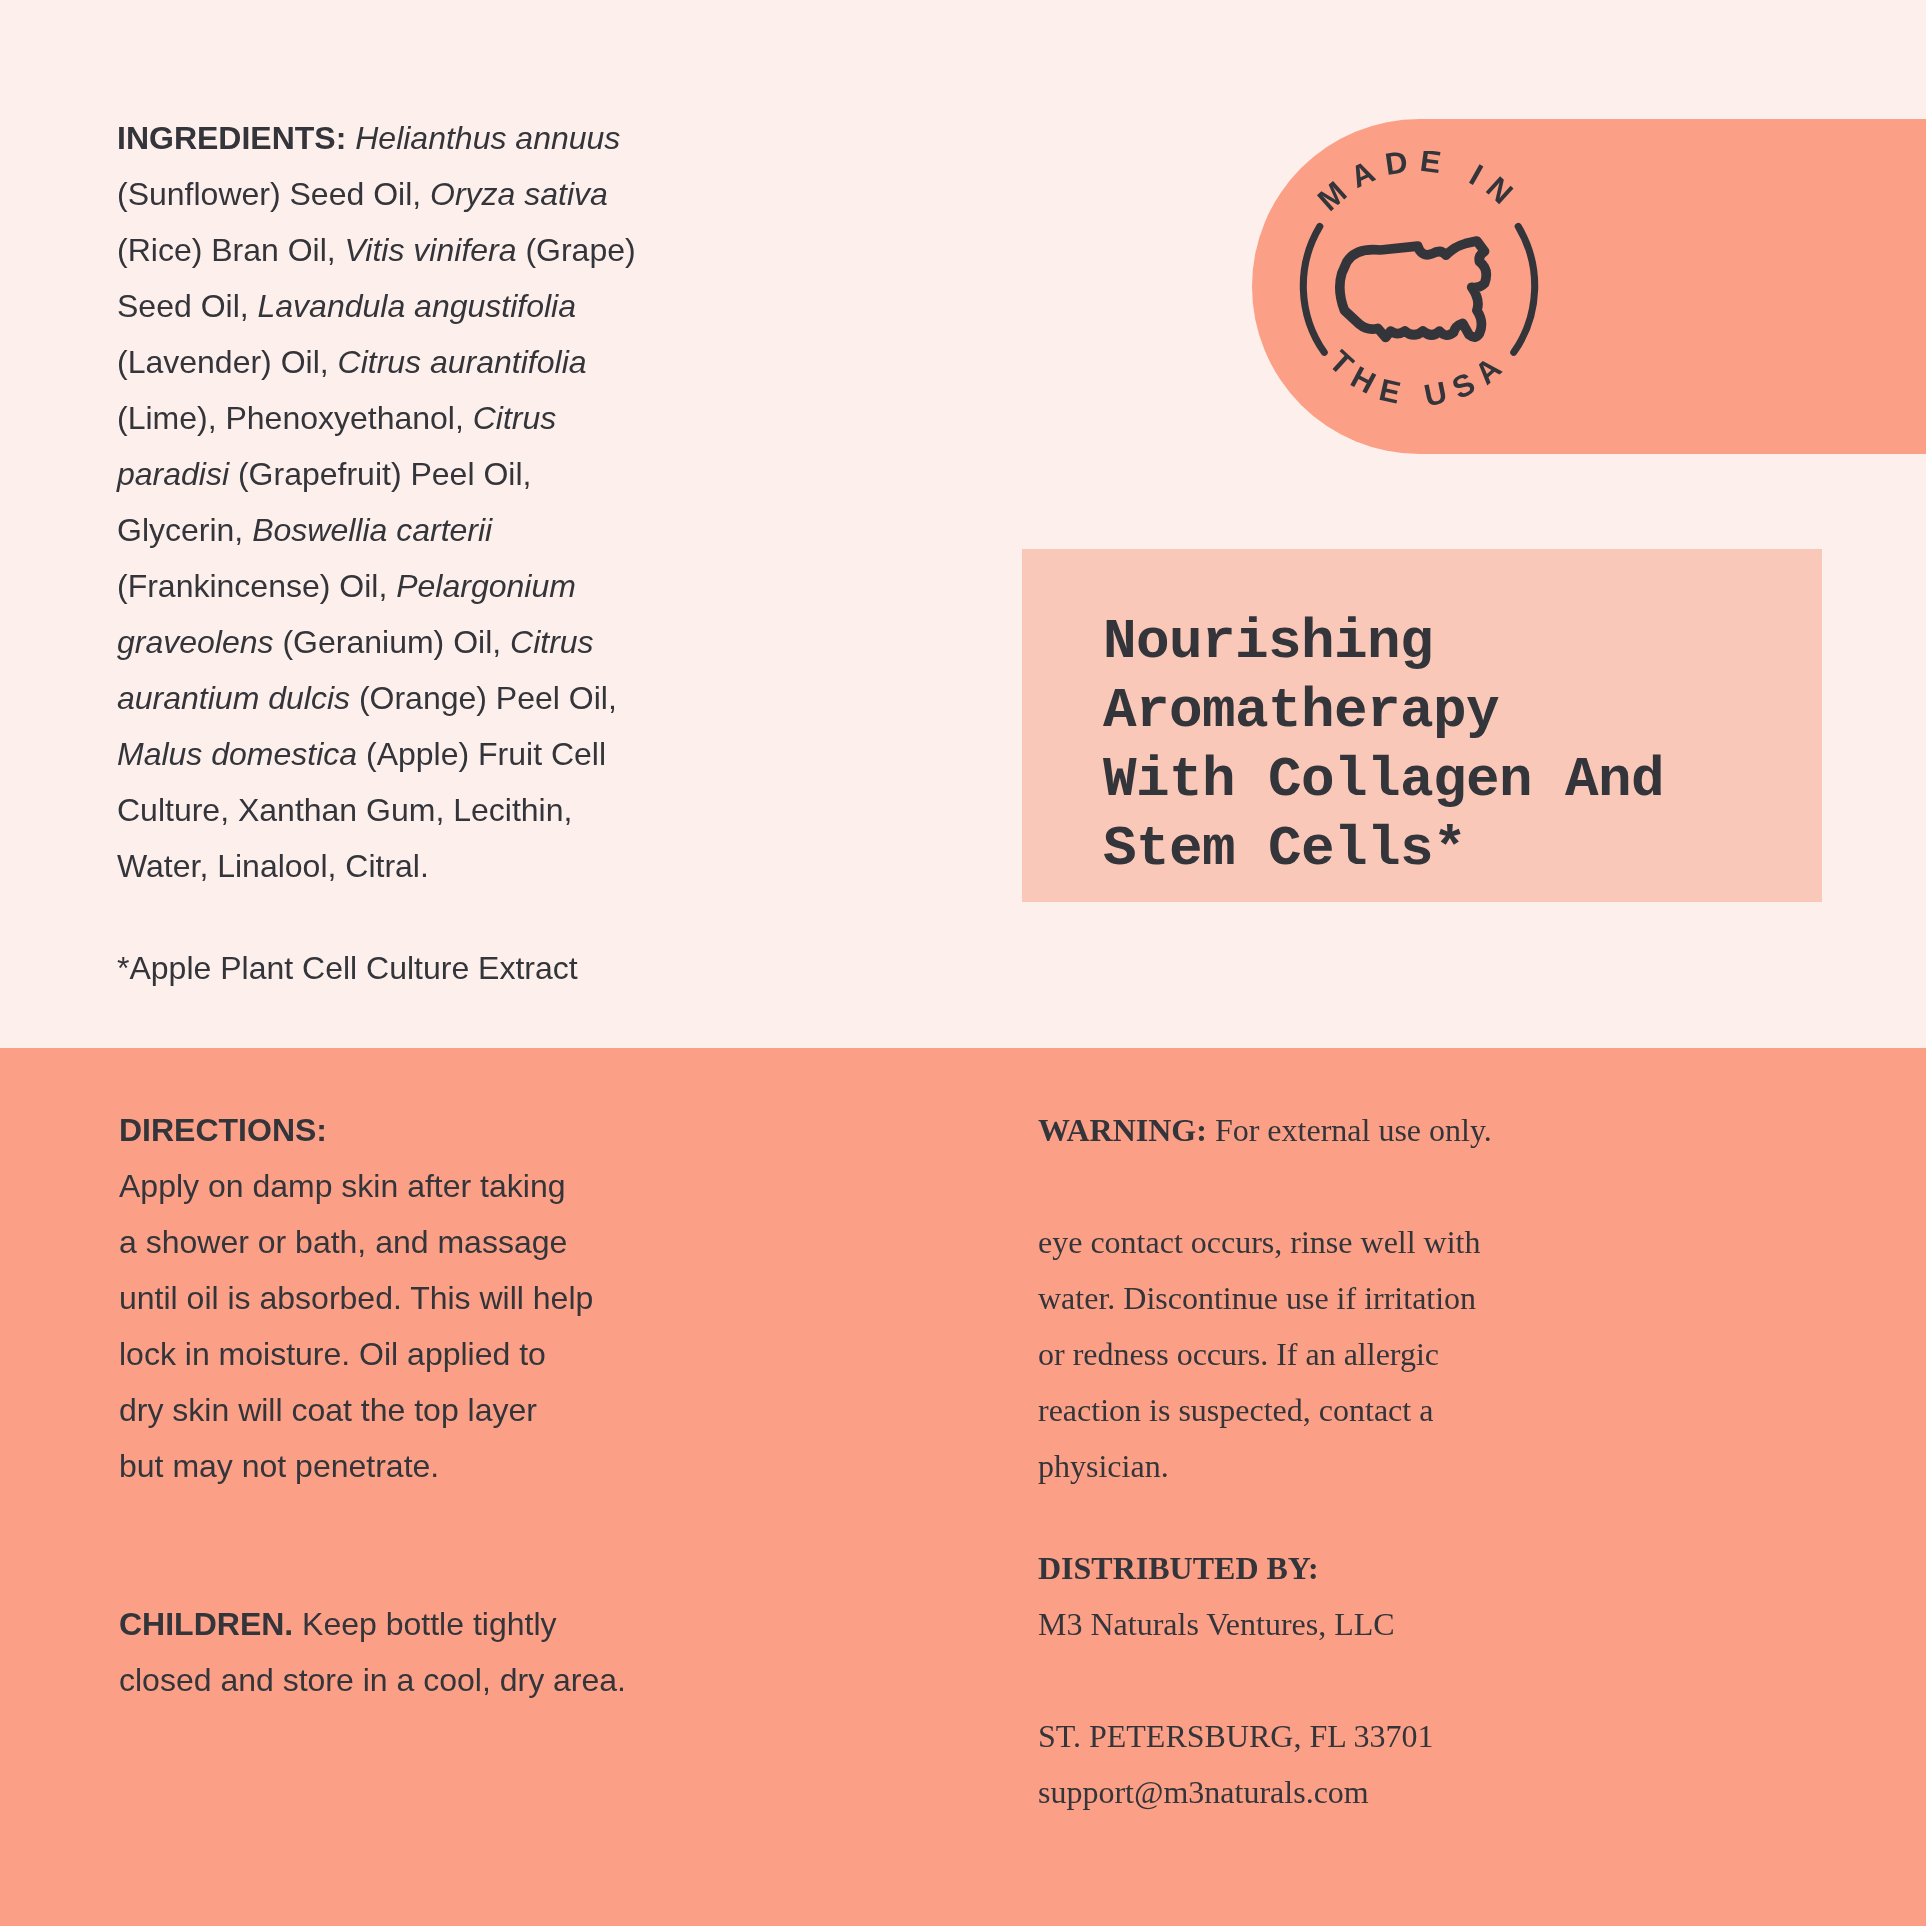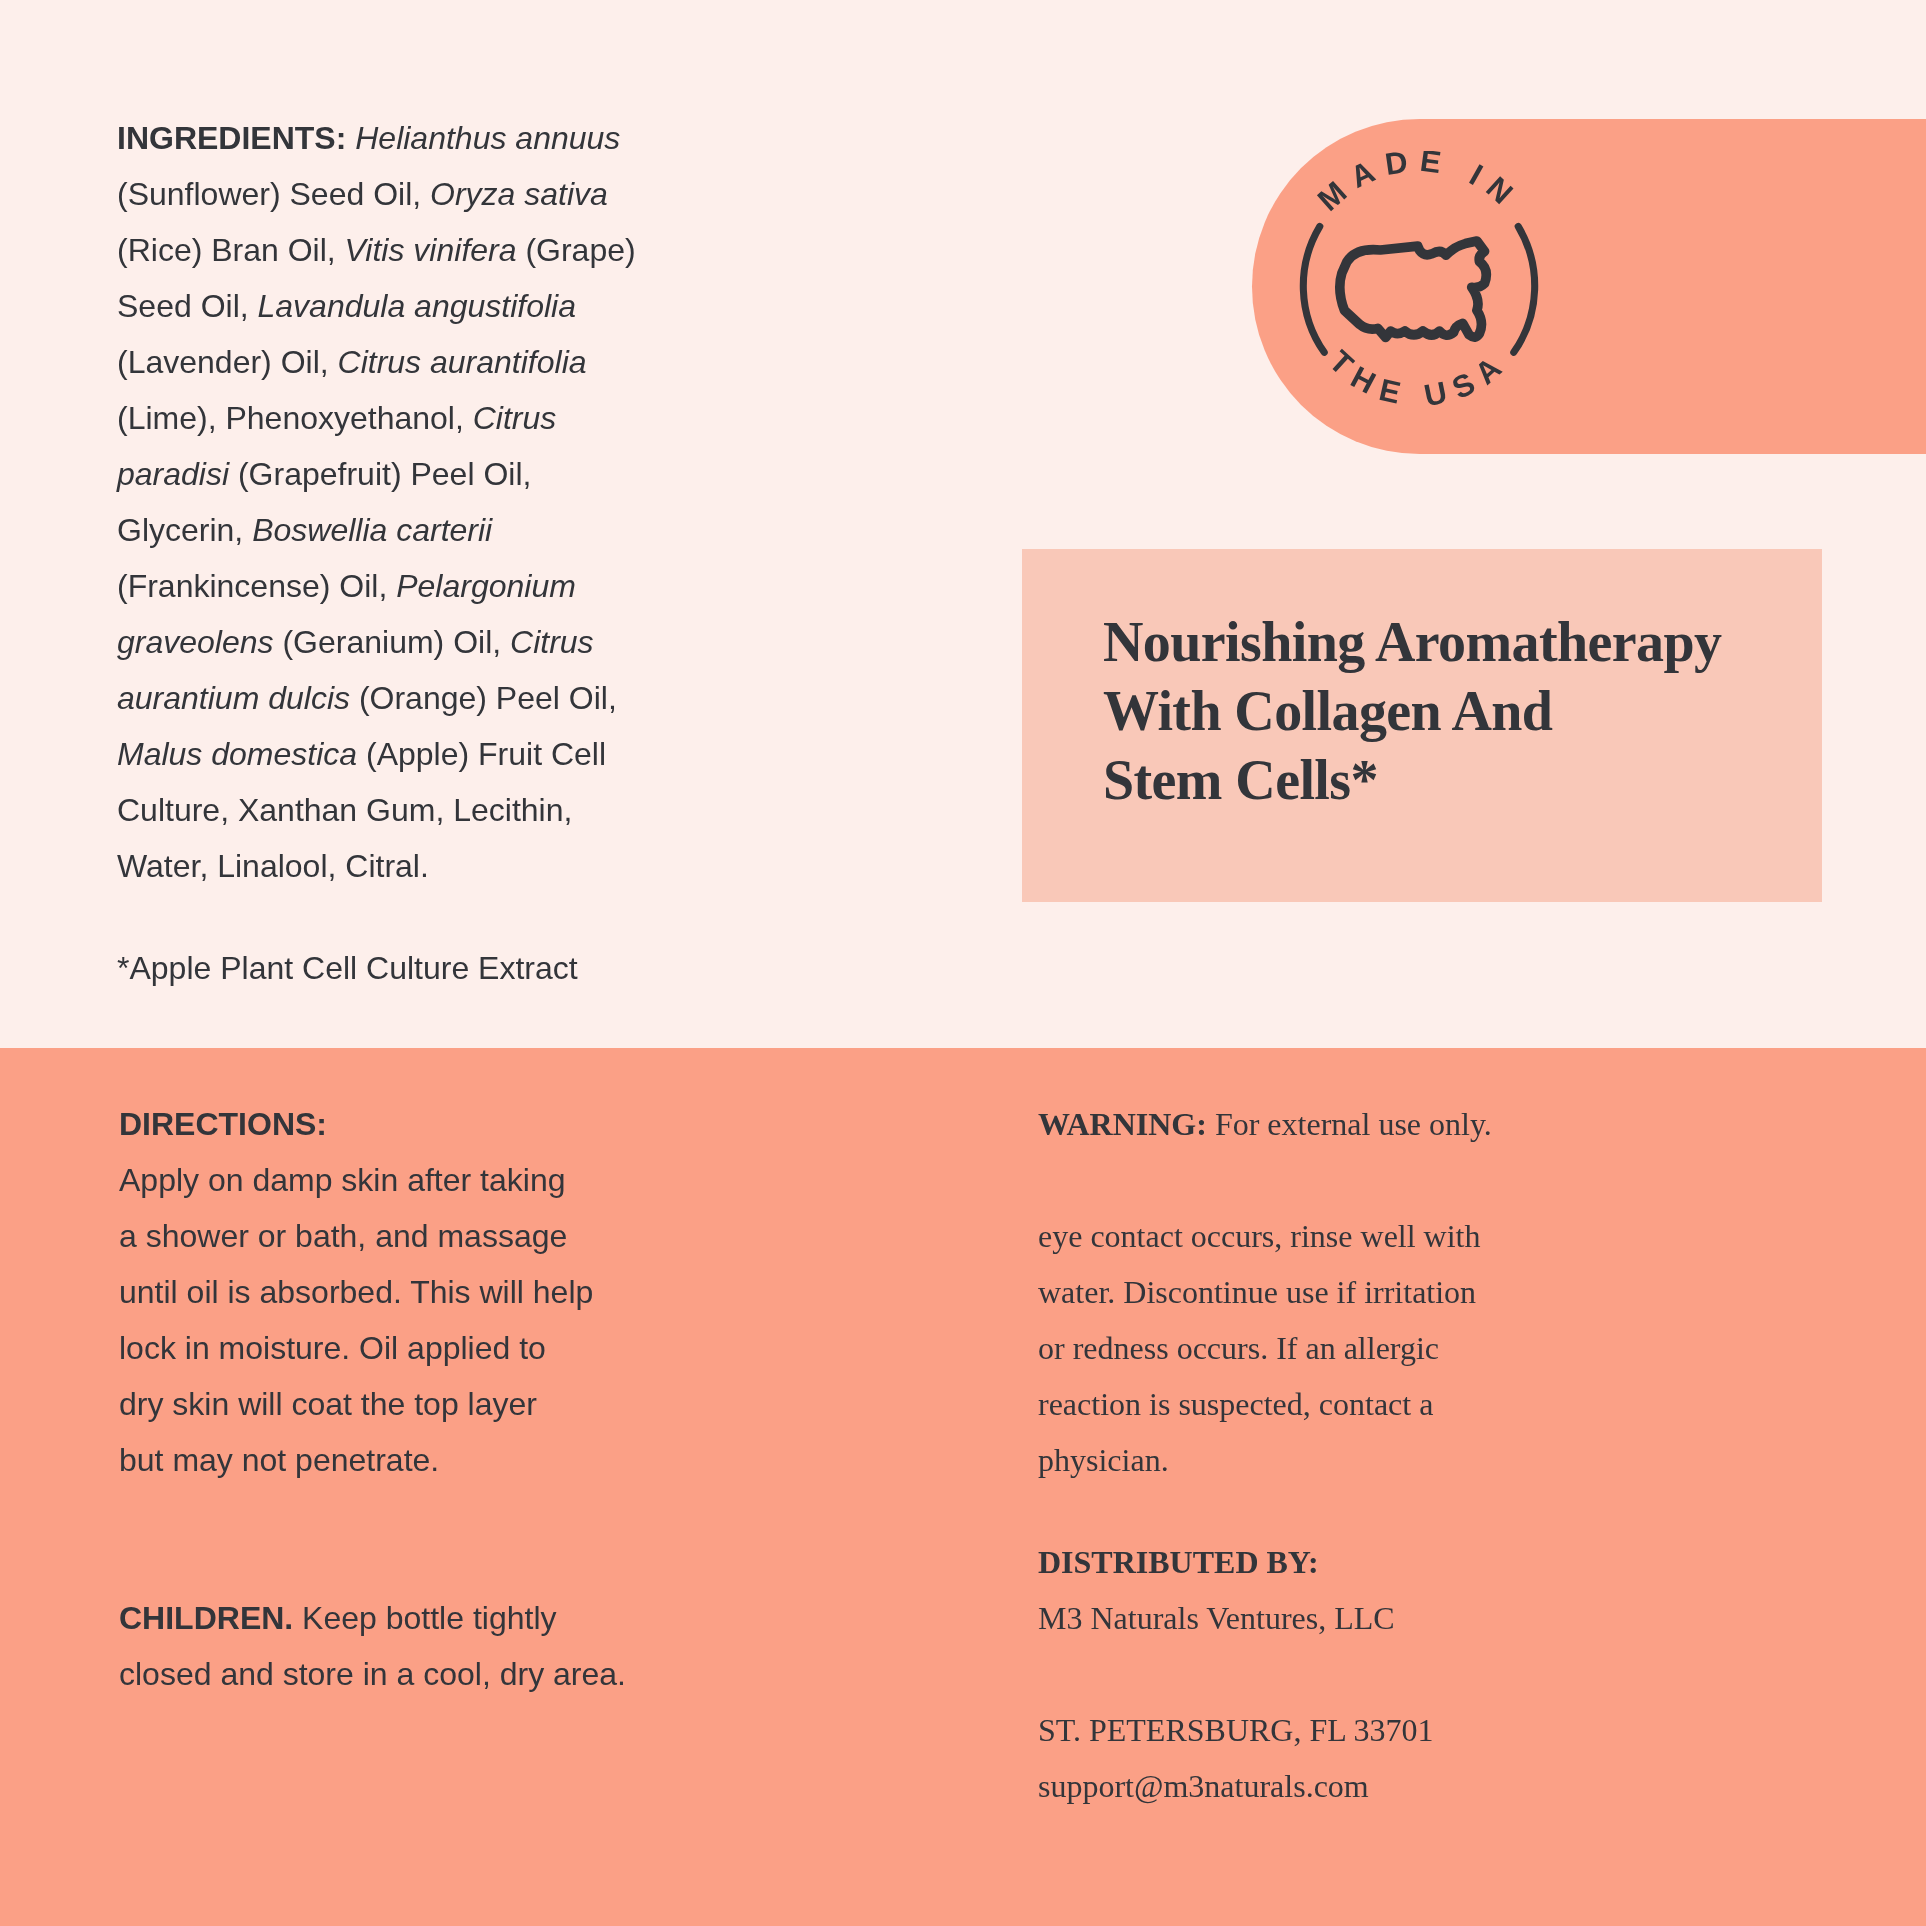--- a/index.html
+++ b/index.html
@@ -53,33 +53,33 @@
   }
   .paren{fill:none;stroke:var(--ink);stroke-width:11;stroke-linecap:round;}
   .usmap{fill:none;stroke:var(--ink);stroke-width:15;stroke-linejoin:round;stroke-linecap:round;}
   
   .callout{
     position:absolute;left:1022px;top:549px;width:800px;height:353px;
     background:var(--callout-bg);
   }
   .callout-text{
     position:absolute;left:81px;top:59px;width:706px;
-    font-family:Liberation Serif, serif;
+    font-family:Liberation Mono, monospace;
     font-weight:700;
     font-size:56px;
     line-height:69px;
     letter-spacing:-0.6px;
     color:var(--ink);
   }
   
   .bottom-section{
     position:absolute;left:0;top:1048px;width:1926px;height:878px;
     background:var(--bg-bottom);
   }
-  .col{position:absolute;top:48px;width:886px;}
+  .col{position:absolute;top:54px;width:886px;}
   .col-left{left:119px;}
   .col-right{left:1038px;font-family:Liberation Serif, serif;}
   .col .second{margin-top:46px;}
 </style>
 </head>
 <body>
 
 <div class="canvas">
 
   <div class="top-section">

